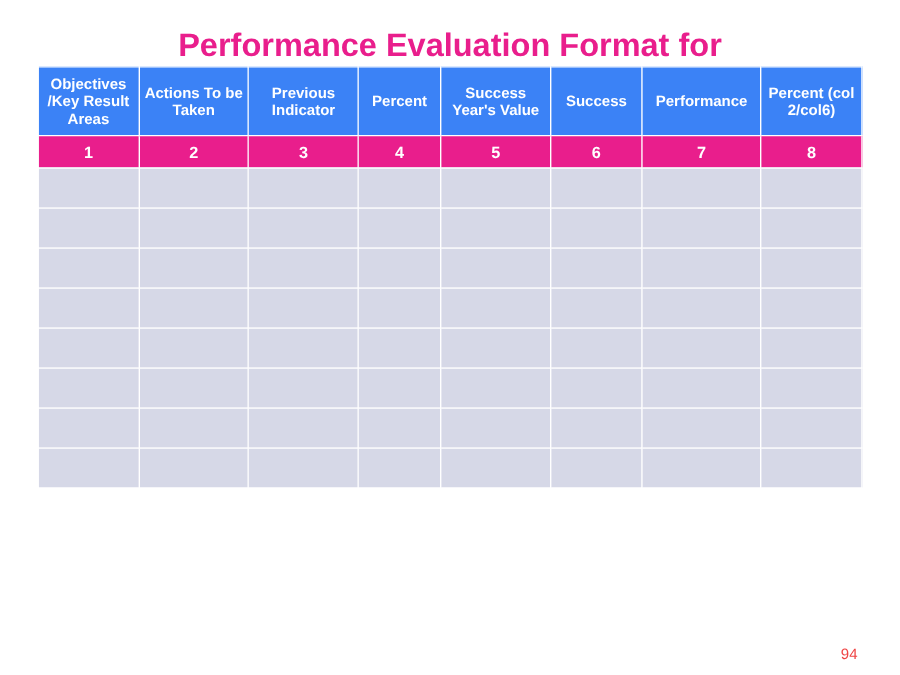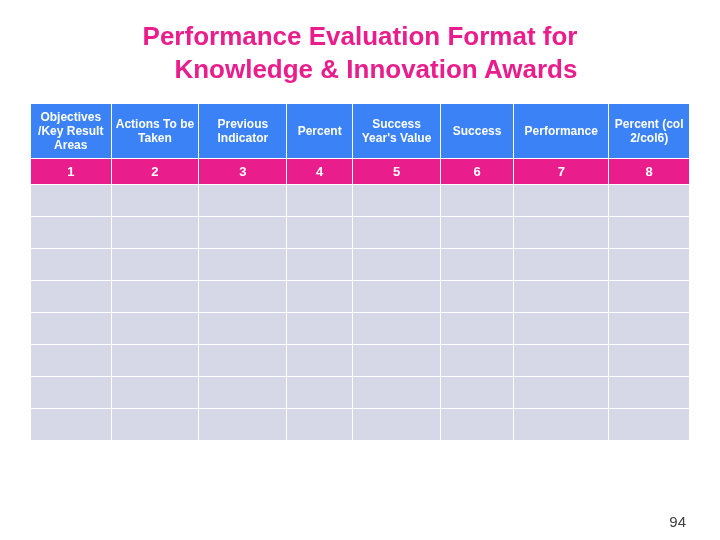--- a/index.html
+++ b/index.html
@@ -10,22 +10,21 @@
       width: 720px;
       height: 540px;
       overflow: hidden;
       display: flex;
       flex-direction: column;
       align-items: center;
       padding: 20px 30px 10px 30px;
     }
 
     #title-block {
-      text-align: right;
-      margin-bottom: 18px;
+      text-align: left;
     }
 
     #title-block h1 {
       color: #e91e8c;
       font-size: 26px;
       font-weight: bold;
       line-height: 1.25;
     }
 
     .table-wrapper {
@@ -64,22 +63,22 @@
 
     
     tbody tr.data-row td {
       background-color: #d6d8e7;
       height: 32px;
       border: 1px solid #fff;
     }
 
     .page-num {
       text-align: right;
-      font-size: 15px;
-      color: #404040;
+      font-size: 12px;
+      color: #ef4444;
       margin-top: 6px;
       width: 100%;
       padding-right: 4px;
     }
 
     
     col.c1 { width: 11%; }
     col.c2 { width: 12%; }
     col.c3 { width: 12%; }
     col.c4 { width: 9%; }
@@ -87,21 +86,20 @@
     col.c6 { width: 10%; }
     col.c7 { width: 13%; }
     col.c8 { width: 11%; }
   </style>
 </head>
 <body>
 
 <div id="title-block">
   <h1>
     <span>Performance Evaluation Format for</span><br>
-    <span>Knowledge &amp; Innovation Awards</span>
   </h1>
 </div>
 
 <div class="table-wrapper">
   <table>
     <colgroup>
       <col class="c1">
         <col class="c2">
         <col class="c3">
         <col class="c4">

